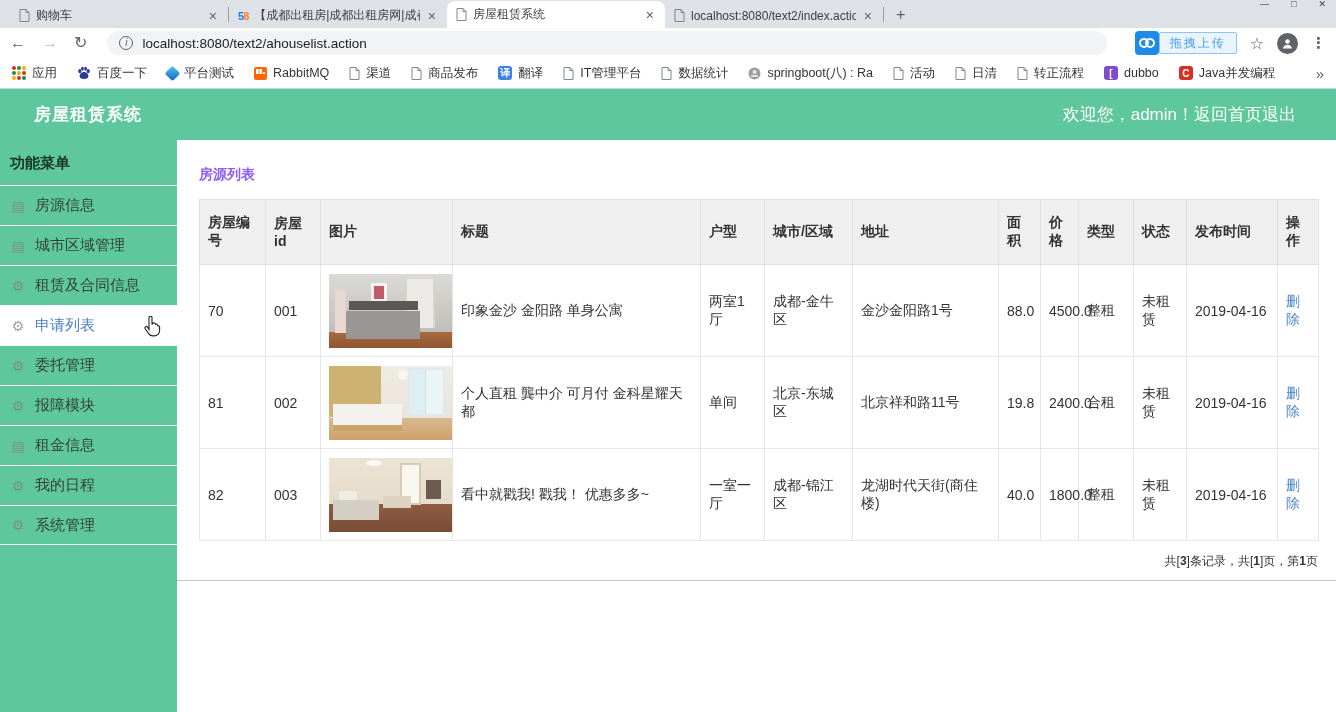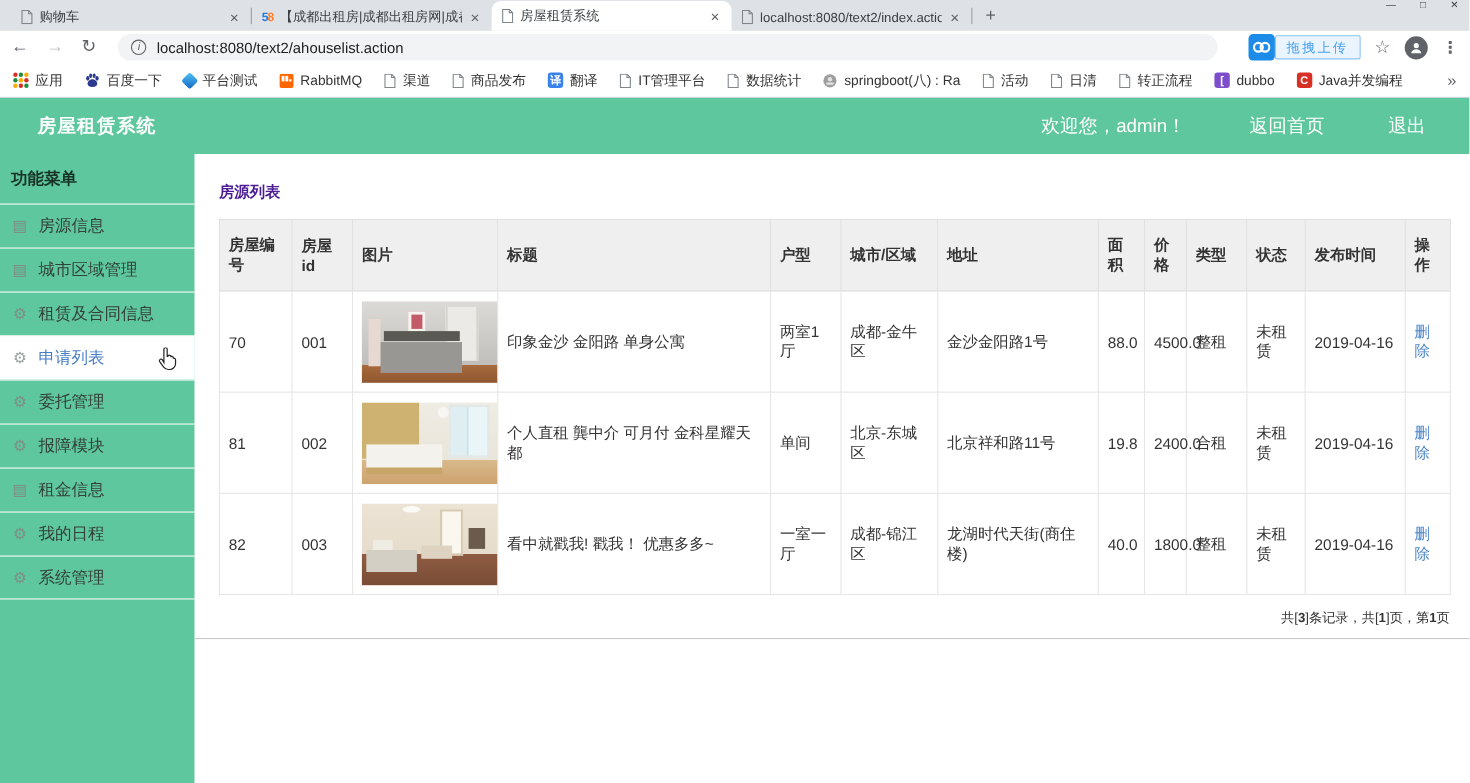--- a/index.html
+++ b/index.html
@@ -40,37 +40,37 @@
   .ico-dubbo { background:#7c4dcc; }
   .ico-javac { background:#d93025; }
   .ico-diamond { width:11px; height:11px; transform:rotate(45deg); background:linear-gradient(135deg,#4fc3f7,#1565c0); border-radius:2px; flex:none; }
   .apps-grid { display:grid; grid-template-columns:repeat(3,4px); grid-template-rows:repeat(3,4px); gap:1px; flex:none; }
   .apps-grid i { border-radius:50%; }
   .bm-overflow { margin-left:auto; color:#5f6368; font-size:15px; }
 
   
   .app-header { height:51px; background:#5ec79d; display:flex; align-items:center; }
   .brand { margin-left:34px; color:#fff; font-size:17px; font-weight:bold; letter-spacing:1px; }
-  .header-links { margin-left:auto; margin-right:40px; display:flex; align-items:center; gap:58px; color:#fff; font-size:17px;justify-content:flex-end; }
+  .header-links { margin-left:auto; margin-right:40px; display:flex; align-items:center; color:#fff; font-size:17px;justify-content:flex-end; }
 
   
   .shell { display:flex; height:572px; }
   .sidebar { width:177px; background:#5ec79d; flex:none; }
   .func-title { height:45px; line-height:45px; padding-left:10px; font-size:15px; font-weight:bold; color:#173326; }
   .menu-item { height:40px; border-top:1px solid #f7faf8; display:flex; align-items:center; gap:9px; padding-left:10px; font-size:15px; color:#33403a; position:relative; }
   .menu-item:last-child { border-bottom:1px solid #f7faf8; }
   .menu-item .mi { color:#7f8d86; font-size:14px; width:16px; text-align:center; }
   .menu-item.active { background:#fff; color:#4a7dc9; }
   .menu-item.active .mi { color:#9aa29d; }
   .cursor-hand { position:absolute; right:16px; top:10px; }
 
   .main { flex:1; background:#fff; }
   .notice { height:36px; background:#f4f4f4; border-bottom:1px solid #e6e6e6; display:flex; align-items:center; gap:8px; padding-left:15px; font-size:14px; color:#333; }
   .content { padding:0 18px 0 22px; }
-  .list-title { margin-top:26px; font-size:14px; font-weight:bold; color:#4c1d95; }
+  .list-title { margin-top:26px; font-size:14px; font-weight:bold; color:#8b5cf6; }
   table { margin-top:15px; width:1119px; border-collapse:collapse; table-layout:fixed; font-size:14px; color:#333; }
   th { background:#efefef; border:1px solid #e0e0e0; text-align:left; padding:14px 8px; font-weight:bold; }
   td { border:1px solid #e6e6e6; padding:6px 8px; }
   tr.data-row { height:92px; }
   .del-link { color:#4a86c8; text-decoration:none; }
   .pagination { width:1119px; text-align:right; margin-top:12px; font-size:12px; color:#333; }
   .pagination b { font-weight:bold; }
   .bottom-divider { margin:10px -18px 0 -22px; border-top:1px solid #c9c9c9; }
 
   

